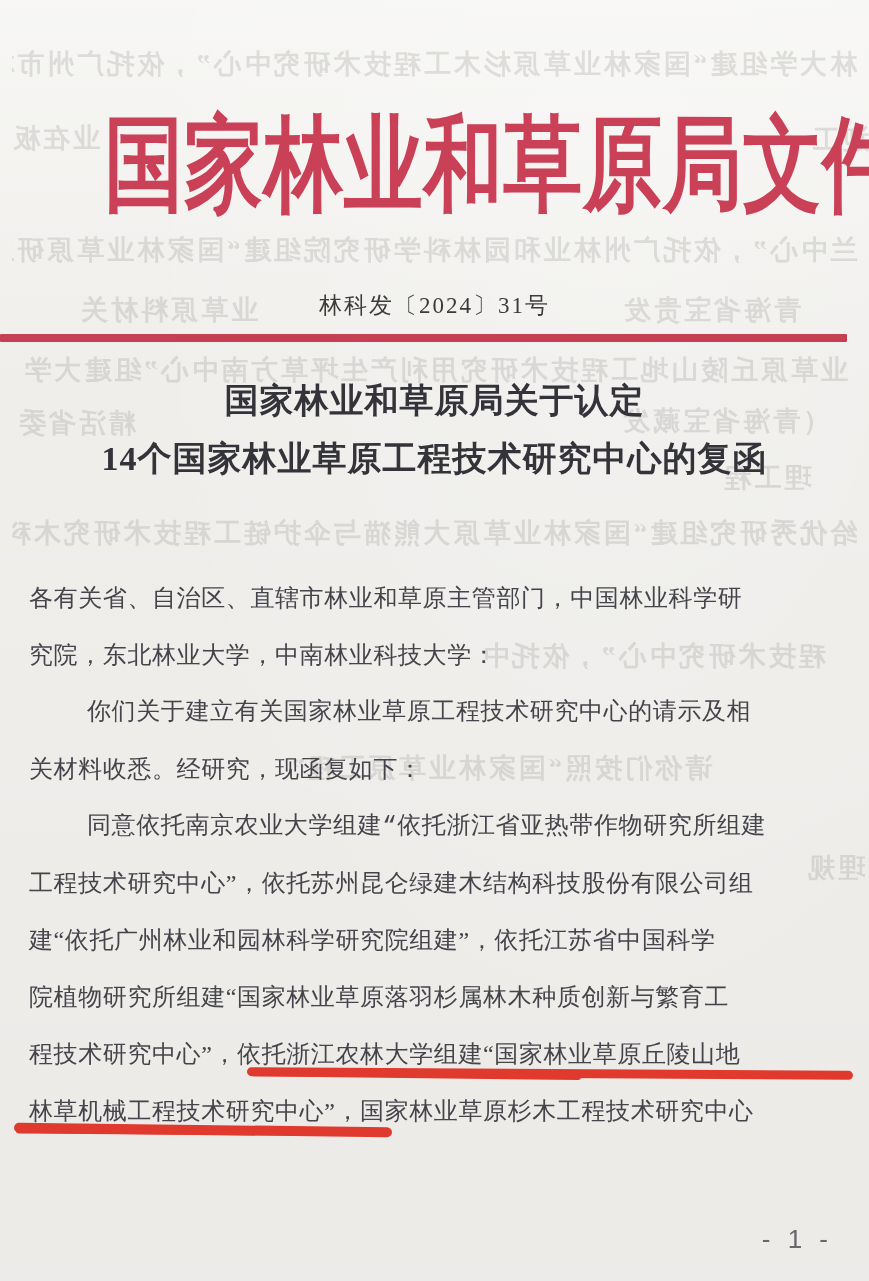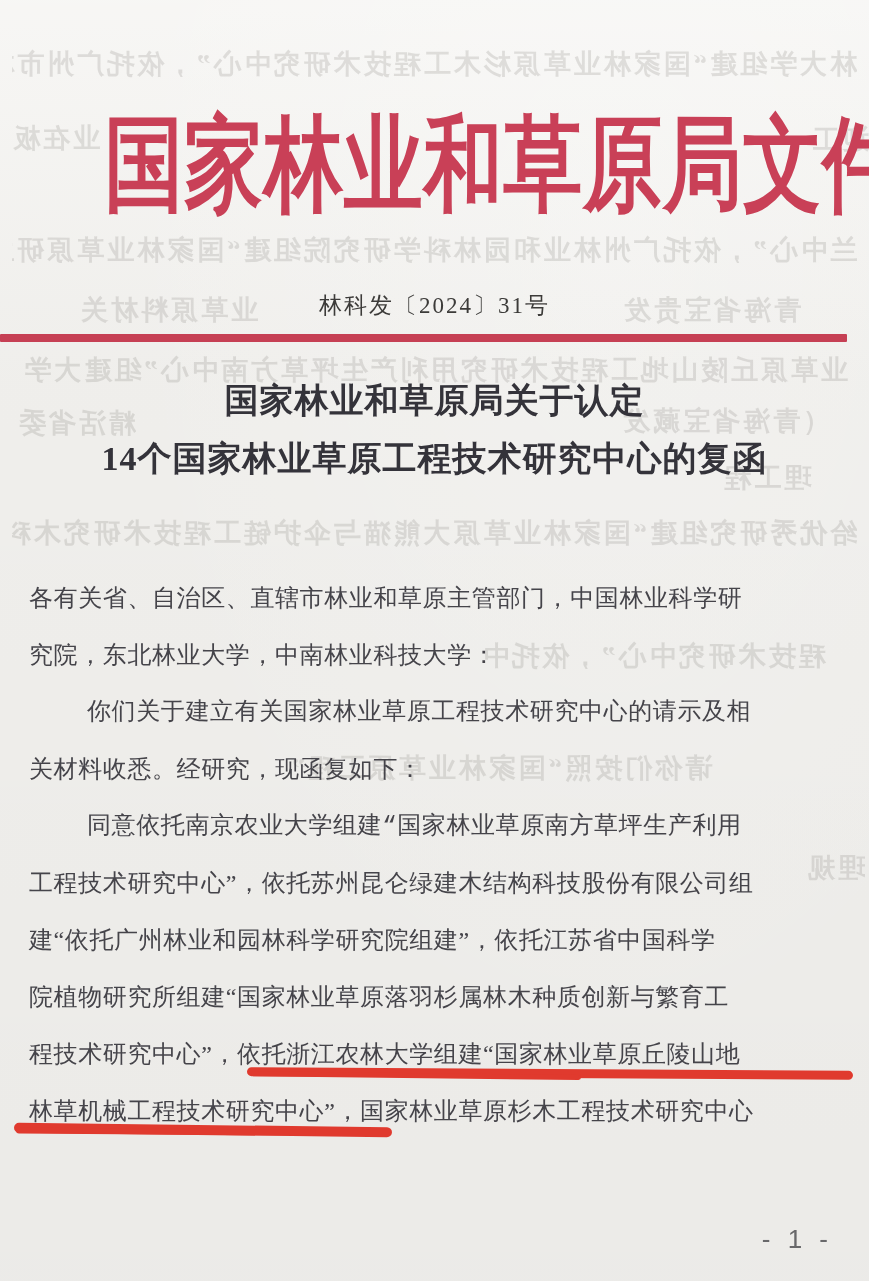--- a/index.html
+++ b/index.html
@@ -164,21 +164,21 @@
   <div class="doc-title">
     <div>国家林业和草原局关于认定</div>
     <div>14个国家林业草原工程技术研究中心的复函</div>
   </div>
 
   <div class="body-text">
     <div class="body-line">各有关省、自治区、直辖市林业和草原主管部门，中国林业科学研</div>
     <div class="body-line">究院，东北林业大学，中南林业科技大学：</div>
     <div class="body-line indent">你们关于建立有关国家林业草原工程技术研究中心的请示及相</div>
     <div class="body-line">关材料收悉。经研究，现函复如下：</div>
-    <div class="body-line indent">同意依托南京农业大学组建“国家林业草原南方草坪生产利用</div>
+    <div class="body-line indent">同意依托南京农业大学组建“依托浙江省亚热带作物研究所组建</div>
     <div class="body-line">工程技术研究中心”，依托苏州昆仑绿建木结构科技股份有限公司组</div>
     <div class="body-line">建“依托广州林业和园林科学研究院组建”，依托江苏省中国科学</div>
     <div class="body-line">院植物研究所组建“国家林业草原落羽杉属林木种质创新与繁育工</div>
     <div class="body-line">程技术研究中心”，依托浙江农林大学组建“国家林业草原丘陵山地</div>
     <div class="body-line">林草机械工程技术研究中心”，国家林业草原杉木工程技术研究中心</div>
   </div>
 
   <div class="red-underline u1"></div>
   <div class="red-underline u2"></div>
 

